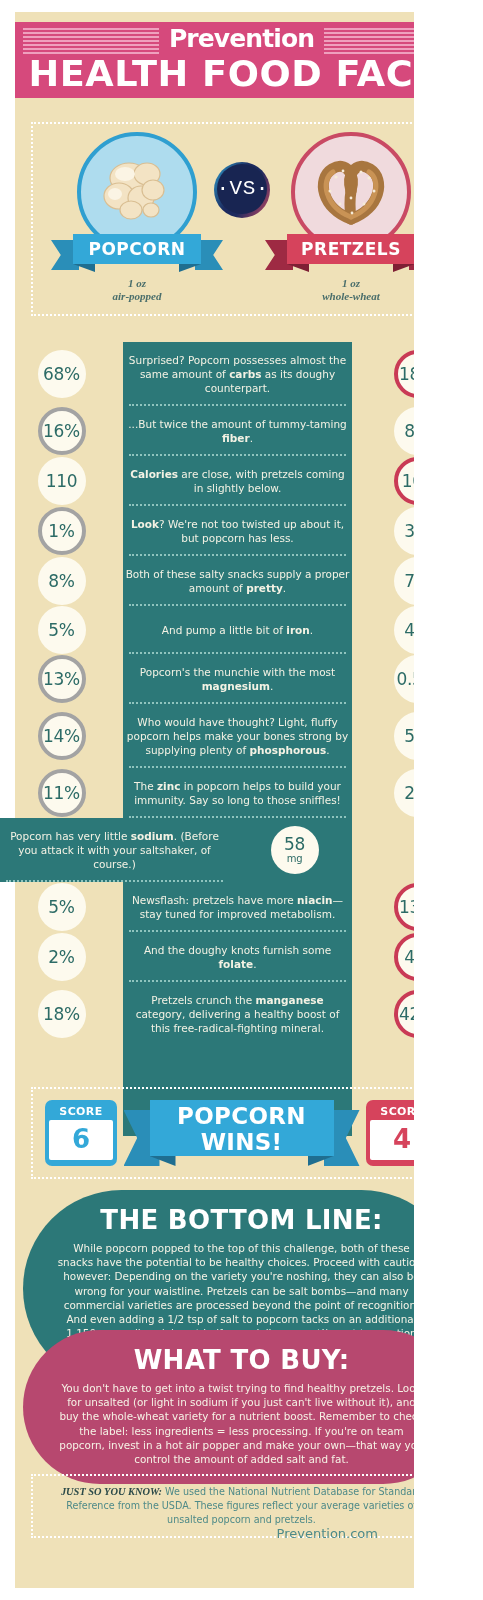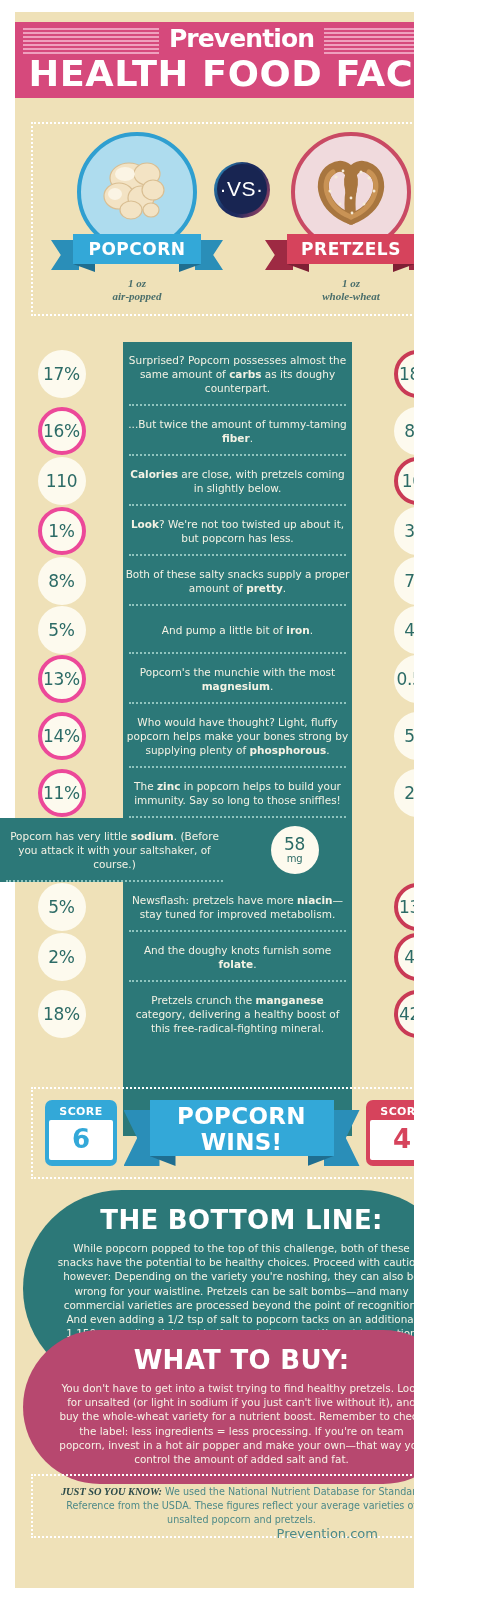--- a/index.html
+++ b/index.html
@@ -162,21 +162,21 @@
     background: linear-gradient(120deg,#2F9FD0 0%,#1C2A5E 42%,#1C2A5E 60%,#C94A64 100%);
     z-index: 5;
   }
   .vs-badge .core {
     position: absolute;
     left: 3px; top: 2px;
     width: 50px; height: 50px;
     border-radius: 50%;
     background: #182552;
     color: #ffffff;
-    font-family: Liberation Sans, sans-serif;
+    font-family: Liberation Mono, monospace;
     font-size: 21px;
     line-height: 50px;
     text-align: center;
     letter-spacing: 0.5px;
   }
 
   
   .compare {
     position: absolute;
     left: 0; top: 342px;
@@ -208,21 +208,21 @@
     color: #2C6B66;
     display: flex;
     flex-direction: column;
     align-items: center;
     justify-content: center;
     font-family: "DejaVu Sans", sans-serif;
     font-size: 17px;
     line-height: 17px;
     letter-spacing: -0.3px;
   }
-  .bubble.win-blue { border: 4px solid #ec4899; }
+  .bubble.win-blue { border: 4px solid #a3a3a3; }
   .bubble.win-red  { border: 4px solid #C93A55; }
   .bubble .unit { font-size: 10px; line-height: 11px; }
   .cell-txt {
     flex: 0 0 229px;
     width: 229px;
     background: #2C7878;
     color: #F4F2E4;
     font-family: "DejaVu Sans", sans-serif;
     font-size: 10.5px;
     line-height: 14px;
@@ -472,21 +472,21 @@
       </div>
     </div>
   </div>
 
   <div class="compare">
     <div class="center-panel" id="centerPanel" style="height: 794px;"></div>
     <div id="rowsHost">
         <div class="row">
           <div class="cell-num">
             <div class="bubble">
-              <span>17%</span>
+              <span>68%</span>
             </div>
           </div>
           <div class="cell-txt">
             <span>Surprised? Popcorn possesses almost the same amount of <b>carbs</b> as its doughy counterpart.</span>
           </div>
           <div class="cell-num right">
             <div class="bubble win-red">
               <span>18%</span>
             </div>
           </div>

